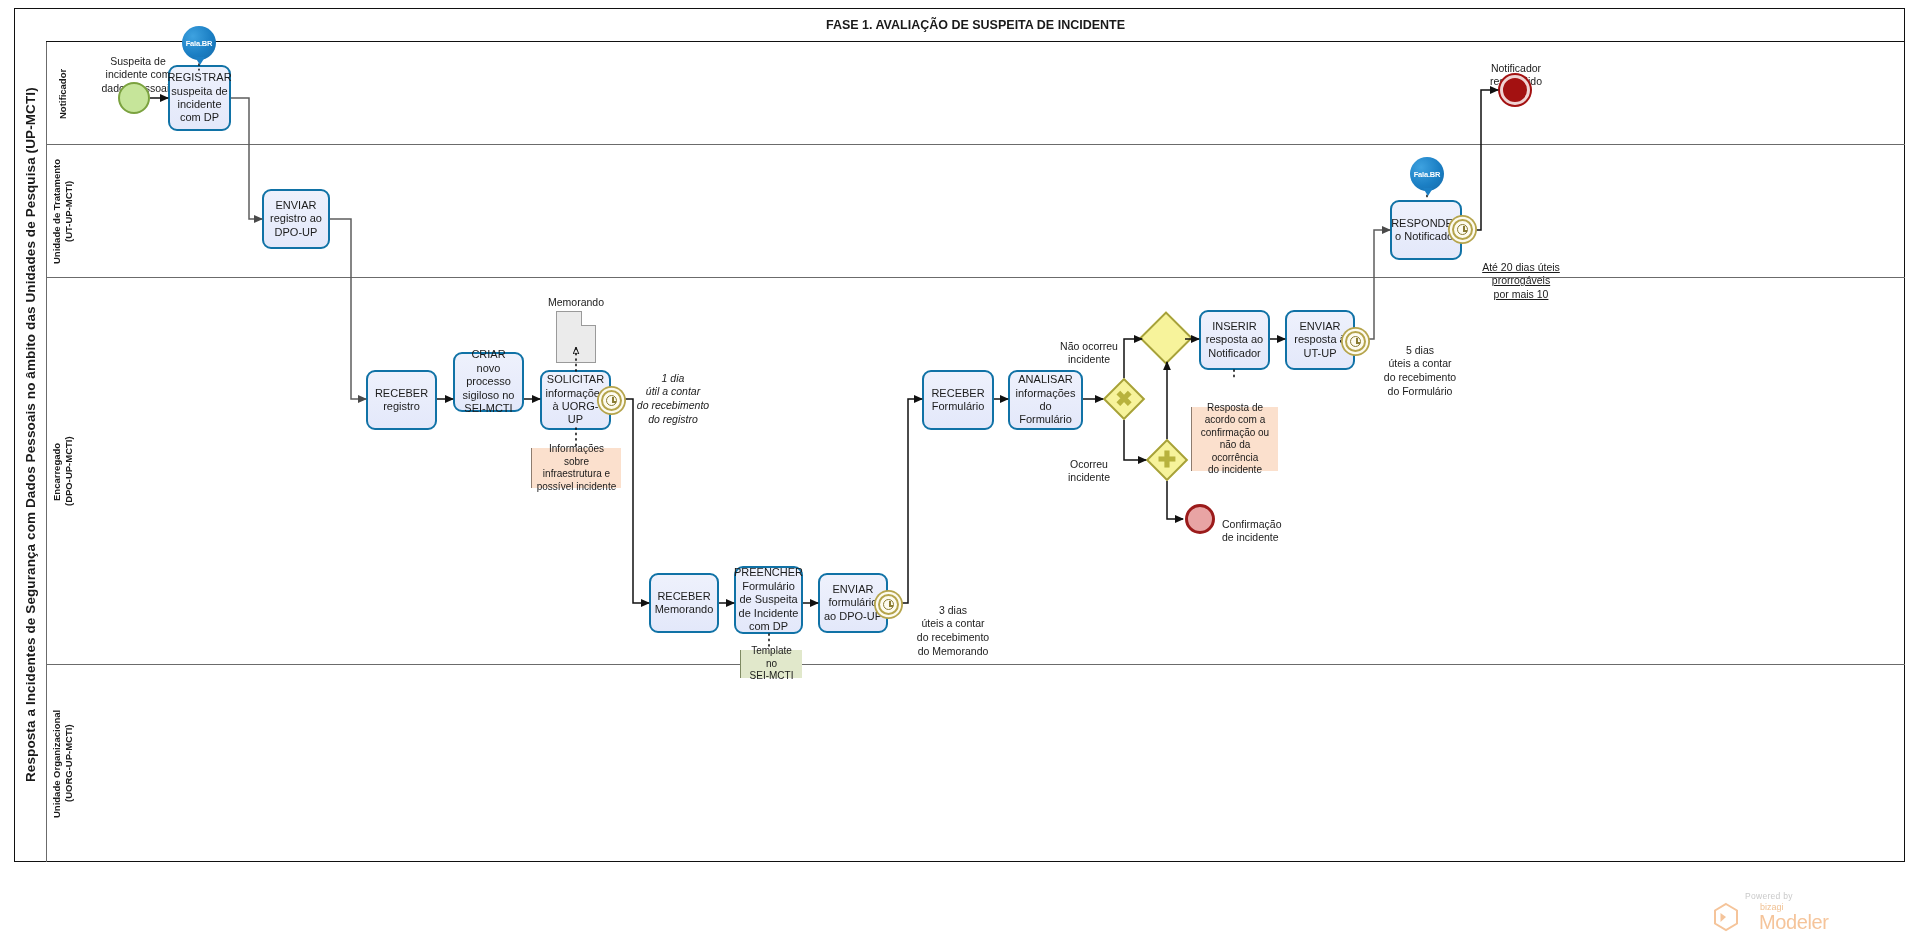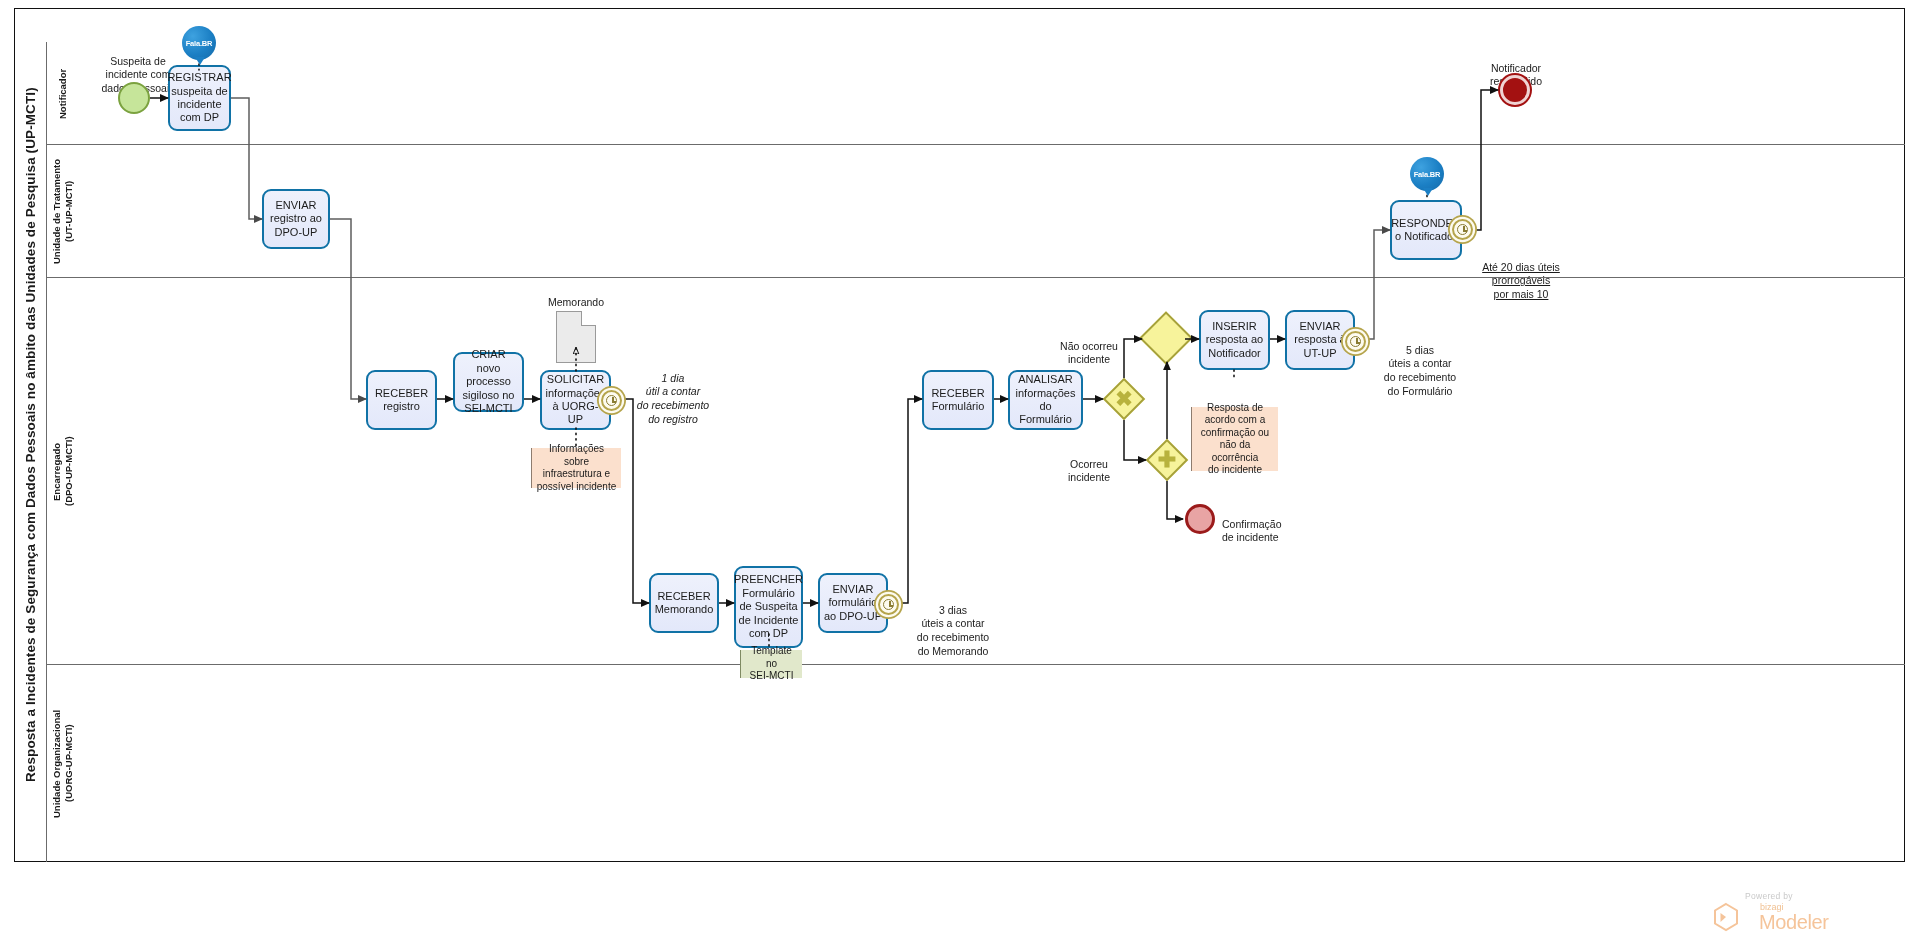--- a/index.html
+++ b/index.html
@@ -91,20 +91,23 @@
 <body>
 
 <div id="canvas">
 
   <div class="pool" style="left:14px;top:8px;width:1891px;height:854px;"></div>
 
   <div class="pool-title" style="left:14px;top:8px;width:32px;height:854px;">
     <span>Resposta a Incidentes de Segurança com Dados Pessoais no âmbito das Unidades de Pesquisa (UP-MCTI)</span>
   </div>
 
+  <div class="phase-header" style="left:46px;top:8px;width:1859px;height:34px;">
+    <span>FASE 1. AVALIAÇÃO DE SUSPEITA DE INCIDENTE</span>
+  </div>
 
   <div class="lane" style="left:46px;top:42px;width:1859px;height:103px;"></div>
   <div class="lane-title" style="left:46px;top:42px;width:32px;height:103px;">
     <span>Notificador</span>
   </div>
 
   <div class="lane" style="left:46px;top:145px;width:1859px;height:133px;"></div>
   <div class="lane-title" style="left:46px;top:145px;width:32px;height:133px;white-space:pre-line;">
     <span style="white-space:pre-line;">Unidade de Tratamento
 (UT-UP-MCTI)</span>
@@ -344,21 +347,21 @@
   <div class="lbl l" style="left:1222px;top:504px;width:110px;white-space:pre-line;">
     <span style="white-space:pre-line;">Confirmação
 de incidente</span>
   </div>
 
   <div class="task" style="left:649px;top:573px;width:70px;height:60px;">
     <span style="white-space:pre-line;">RECEBER
 Memorando</span>
   </div>
 
-  <div class="task" style="left:734px;top:566px;width:69px;height:82px;">
+  <div class="task" style="left:734px;top:566px;width:69px;height:68px;">
     <span style="white-space:pre-line;">PREENCHER
 Formulário
 de Suspeita
 de Incidente
 com DP</span>
   </div>
 
   <div class="annot green" style="left:740px;top:650px;width:62px;height:28px;">
     <span style="white-space:pre-line;">Template no
 SEI-MCTI</span>

